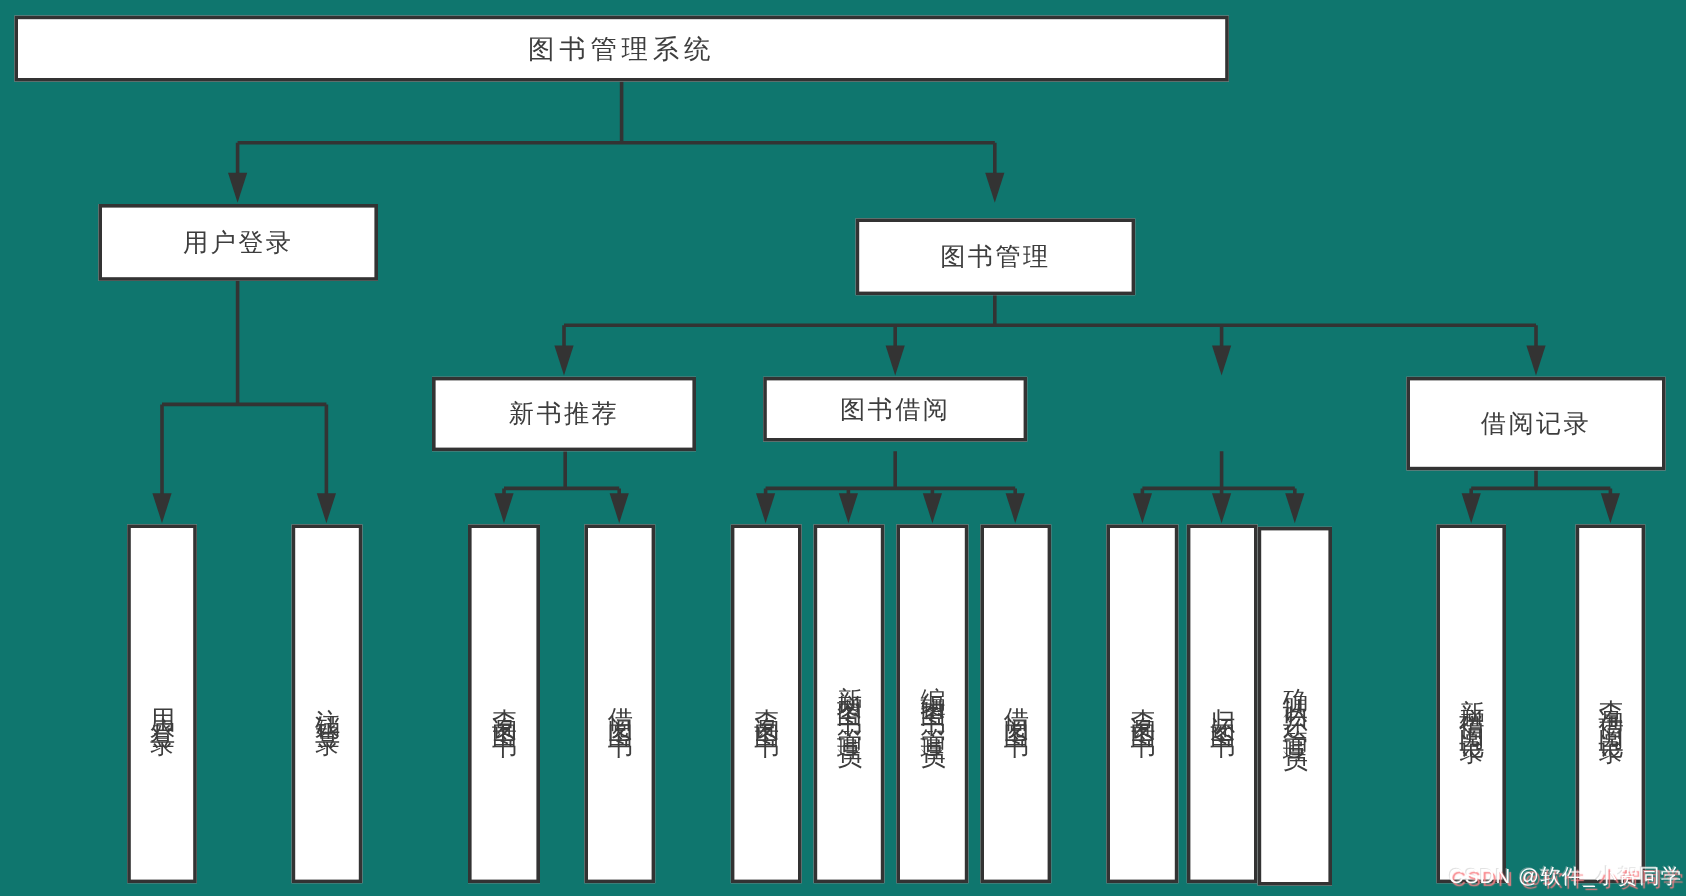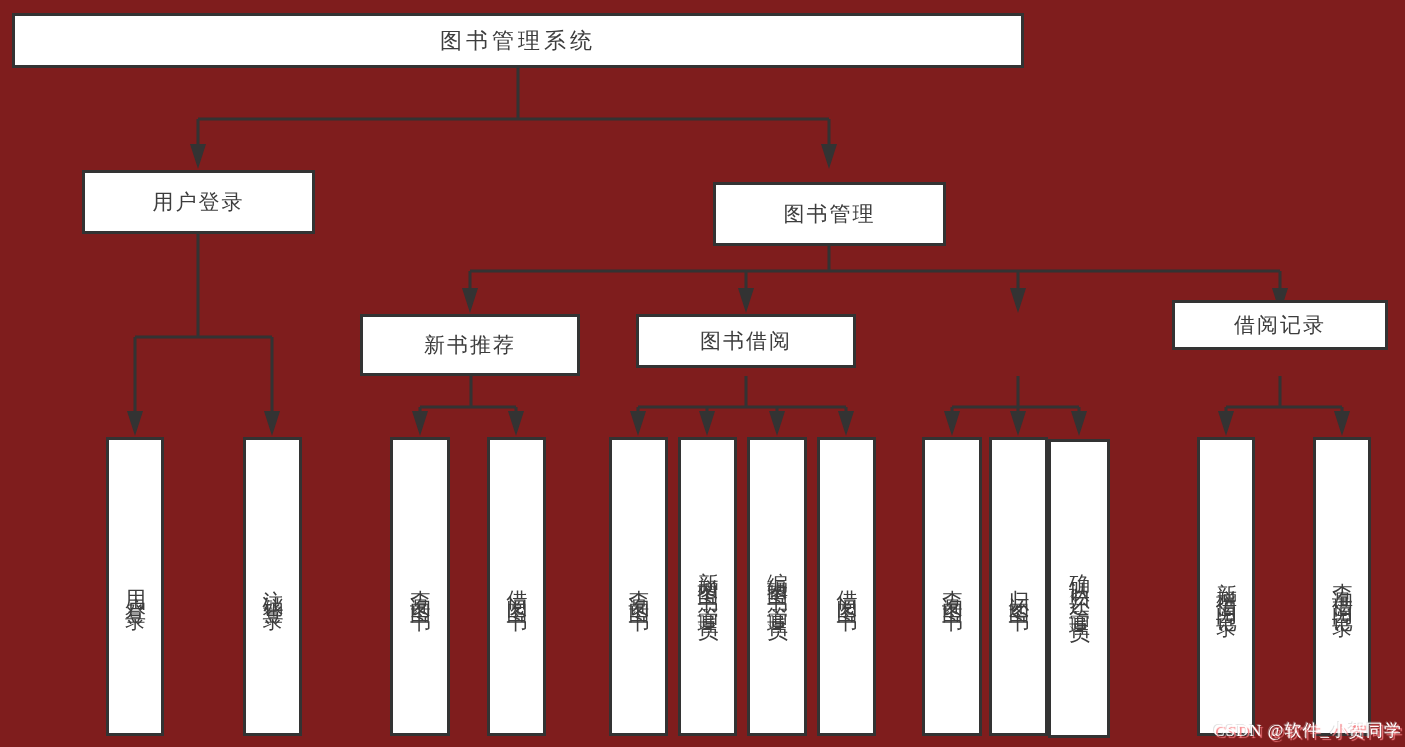--- a/index.html
+++ b/index.html
@@ -1,21 +1,21 @@
 <!DOCTYPE html>
 <html><head>
 <meta charset="utf-8">
 <style>
   html, body { margin: 0; padding: 0; background: #ffffff; }
   .stage {
     position: relative;
     width: 1405px;
     height: 747px;
-    background: #7f1d1d;
-    font-family: Liberation Serif, serif;
+    background: #0f766e;
+    font-family: Liberation Sans, sans-serif;
     color: #3d3d3d;
     overflow: hidden;
   }
   .connectors {
     position: absolute;
     left: 0; top: 0;
     width: 1405px; height: 747px;
     pointer-events: none;
   }
   .node {
@@ -103,21 +103,21 @@
   <div class="node h-box" style="left:713px; top:182px; width:233px; height:64px;">
     <span>图书管理</span>
   </div>
 
   <div class="node h-box" style="left:360px; top:314px; width:220px; height:62px;">
     <span>新书推荐</span>
   </div>
   <div class="node h-box" style="left:636px; top:314px; width:220px; height:54px;">
     <span>图书借阅</span>
   </div>
-  <div class="node h-box" style="left:1172px; top:300px; width:216px; height:50px;">
+  <div class="node h-box" style="left:1172px; top:314px; width:216px; height:78px;">
     <span>借阅记录</span>
   </div>
 
   <div class="node leaf" style="left:106px; top:437px; width:58px; height:299px;">
     <span class="vtext">用户登录</span>
   </div>
   <div class="node leaf" style="left:243px; top:437px; width:59px; height:299px;">
     <span class="vtext">注销登录</span>
   </div>
 

